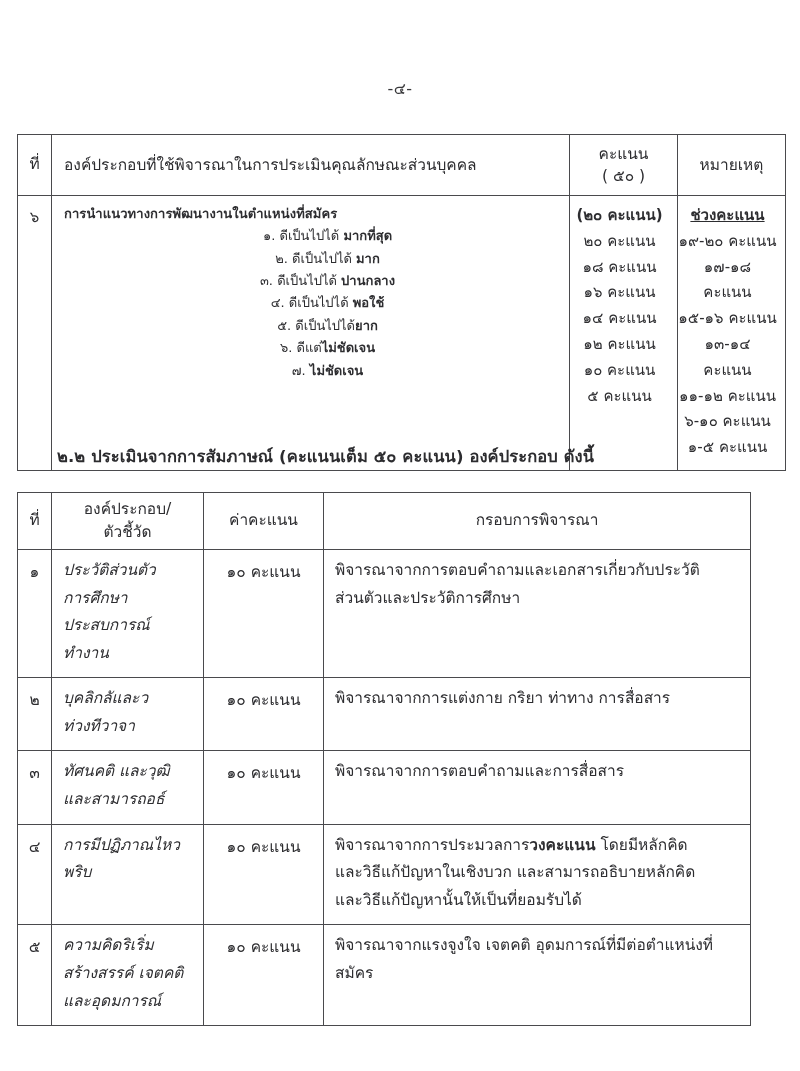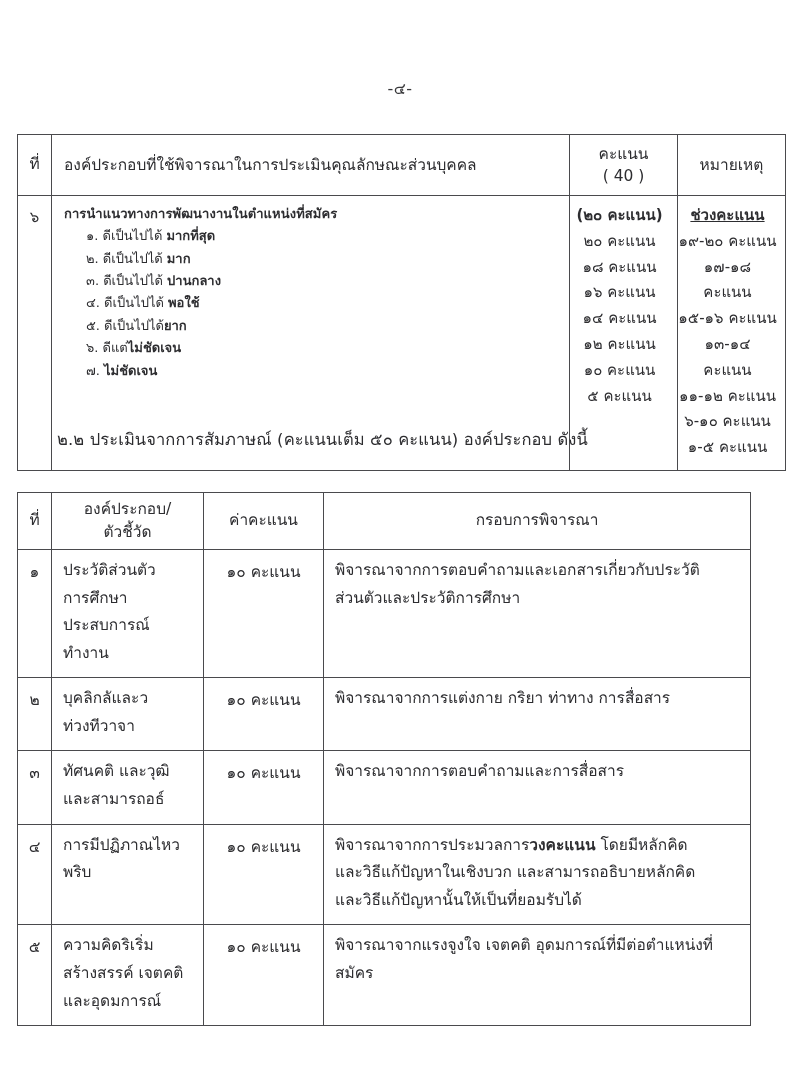--- a/index.html
+++ b/index.html
@@ -87,20 +87,21 @@
     font-size: 13px;
   }
   .t1-title {
     font-weight: bold;
     line-height: 1.72;
     letter-spacing: 0.1px;
   }
   .t1-item {
     line-height: 1.72;
     padding-left: 22px;
+    text-align: center;
   }
   .t1-item b { font-weight: bold; }
 
   .t1-scorecol, .t1-notecol {
     font-size: 15px;
     padding: 7px 8px 9px 0;
     text-align: center;
   }
   .t1-scorecol div, .t1-notecol div {
     line-height: 1.72;
@@ -110,23 +111,23 @@
     font-weight: bold;
   }
   .t1-notecol .first {
     text-decoration: underline;
   }
 
   
   .section-heading {
     position: absolute;
     left: 57px;
-    top: 426px;
+    top: 443px;
     font-size: 16.5px;
-    font-weight: normal;
+    font-weight: bold;
     letter-spacing: 0.1px;
     color: #2c2c2f;
   }
 
   
   .table2-wrap {
     position: absolute;
     left: 17px;
     top: 492px;
     width: 733px;
@@ -153,20 +154,21 @@
     font-size: 15.5px;
     line-height: 1.78;
   }
   .t2-no {
     text-align: center;
     padding: 9px 0 10px 0;
     font-size: 15px;
   }
   .t2-element {
     padding: 7px 8px 10px 11px;
+    font-style: italic;
   }
   .t2-element div { line-height: 1.78; }
   .t2-value {
     text-align: center;
     padding: 9px 0 10px 0;
   }
   .t2-frame {
     padding: 7px 10px 10px 11px;
   }
   .t2-frame div { line-height: 1.78; }
@@ -186,21 +188,21 @@
           <col class="c-main">
           <col class="c-score">
           <col class="c-note">
       </colgroup>
       <thead>
         <tr>
           <td class="hdr-no">ที่</td>
           <td class="hdr-main">องค์ประกอบที่ใช้พิจารณาในการประเมินคุณลักษณะส่วนบุคคล</td>
           <td>
             <div>คะแนน</div>
-            <div>( 40 )</div>
+            <div>( ๕๐ )</div>
           </td>
           <td>หมายเหตุ</td>
         </tr>
       </thead>
       <tbody>
         <tr>
           <td class="t1-no">๖</td>
           <td class="t1-list">
             <div class="t1-title">การนำแนวทางการพัฒนางานในตำแหน่งที่สมัคร</div>
             <div id="t1-items">

